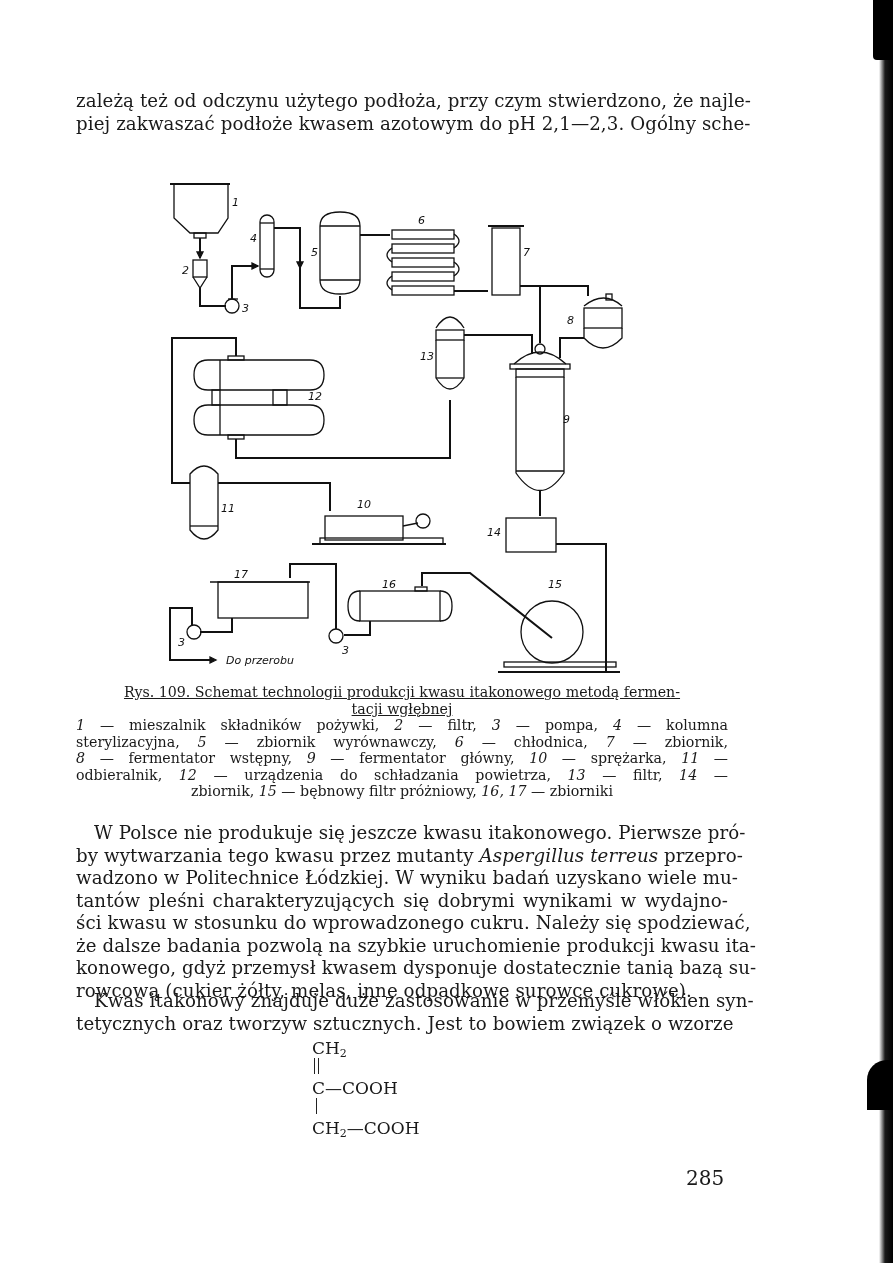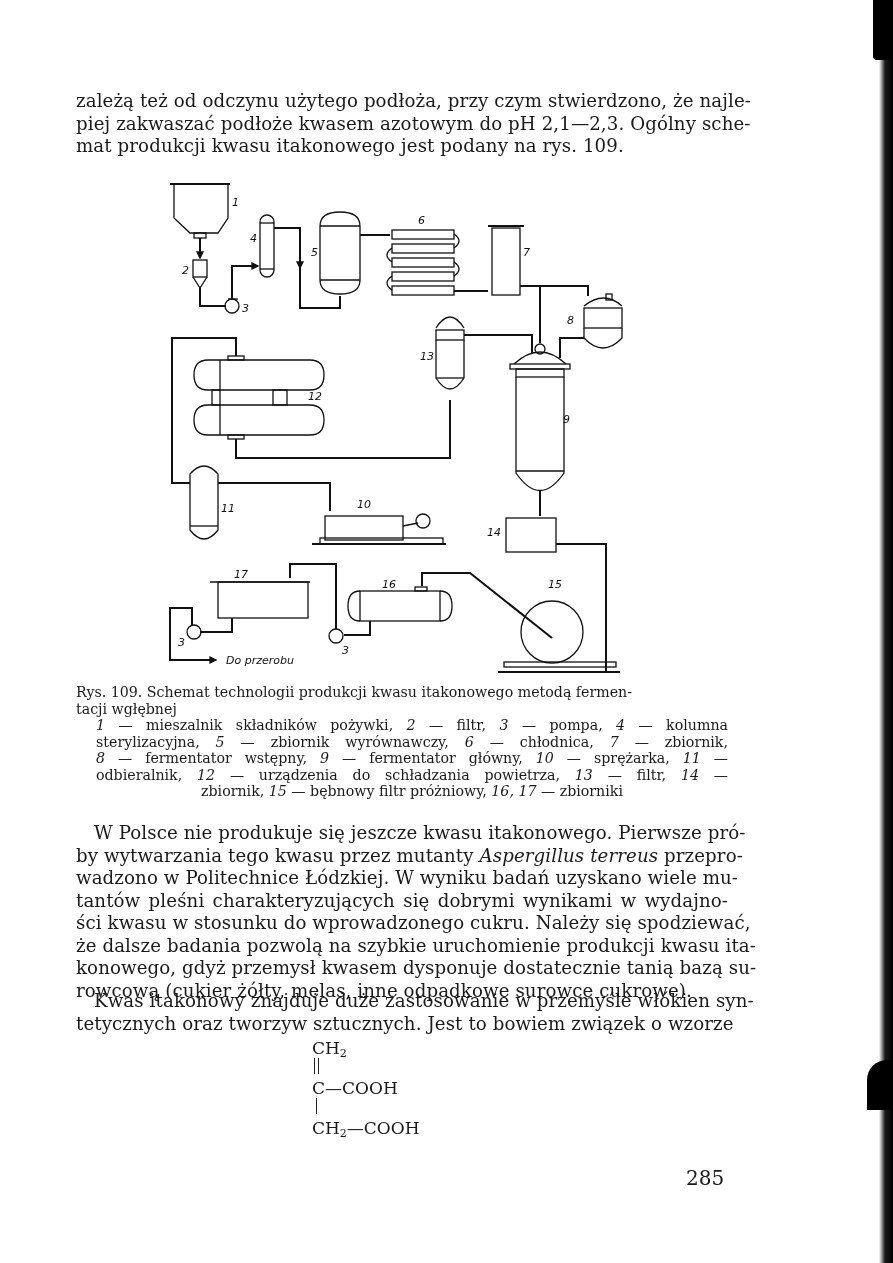--- a/index.html
+++ b/index.html
@@ -37,23 +37,23 @@
   .figure svg { width: 480px; height: 500px; }
   .fig-label {
     font-family: "DejaVu Sans", "Liberation Sans", sans-serif;
     font-style: italic; font-size: 11px; fill: #111;
   }
 
   .caption {
     position: absolute; left: 76px; top: 684px; width: 652px;
     font-size: 14.2px; line-height: 16.5px;
   }
-  .caption .title { text-align: left; display: block; }
+  .caption .title { text-align: center; display: block; text-decoration: underline; }
   .caption .legend { display: block; text-align: justify; }
-  .caption .legend .line { display: block; white-space: nowrap; text-align-last: justify; margin-left: 20px; }
+  .caption .legend .line { display: block; white-space: nowrap; text-align-last: justify; }
   .caption .legend .line.center { text-align: left; text-align-last: center; }
   .caption i { font-style: italic; }
 
   .formula {
     position: absolute; left: 312px; top: 1038px;
     font-size: 17px; line-height: 20px;
   }
   .formula .row { display: block; white-space: nowrap; height: 20px; }
   .formula sub { font-size: 11px; vertical-align: -3px; }
   .bond-v { display: inline-block; width: 1px; height: 16px; background: #222; margin-left: 4px; }
@@ -68,21 +68,20 @@
 
 <div class="page">
 
   <div class="binding-edge"></div>
   <div class="binding-top"></div>
   <div class="binding-bottom"></div>
 
   <div class="para" id="intro">
     <span class="line">zależą też od odczynu użytego podłoża, przy czym stwierdzono, że najle-</span>
     <span class="line">piej zakwaszać podłoże kwasem azotowym do pH 2,1—2,3. Ogólny sche-</span>
-    <span class="line last">mat produkcji kwasu itakonowego jest podany na rys. 109.</span>
   </div>
 
   <div class="figure">
     <svg viewBox="0 0 480 500" xmlns="http://www.w3.org/2000/svg">
       <g fill="none" stroke="#111" stroke-width="1.3">
 
         <g>
           <line x1="10" y1="6" x2="70" y2="6" stroke-width="2"></line>
           <path d="M14 6 V40 L30 55 H58 L68 40 V6"></path>
           <rect x="34" y="55" width="12" height="5"></rect>

